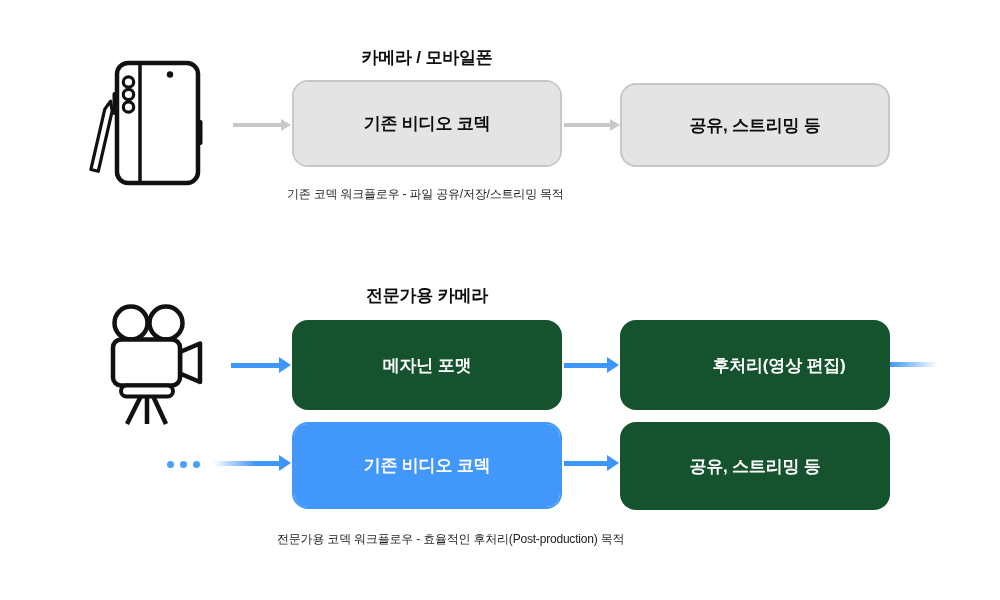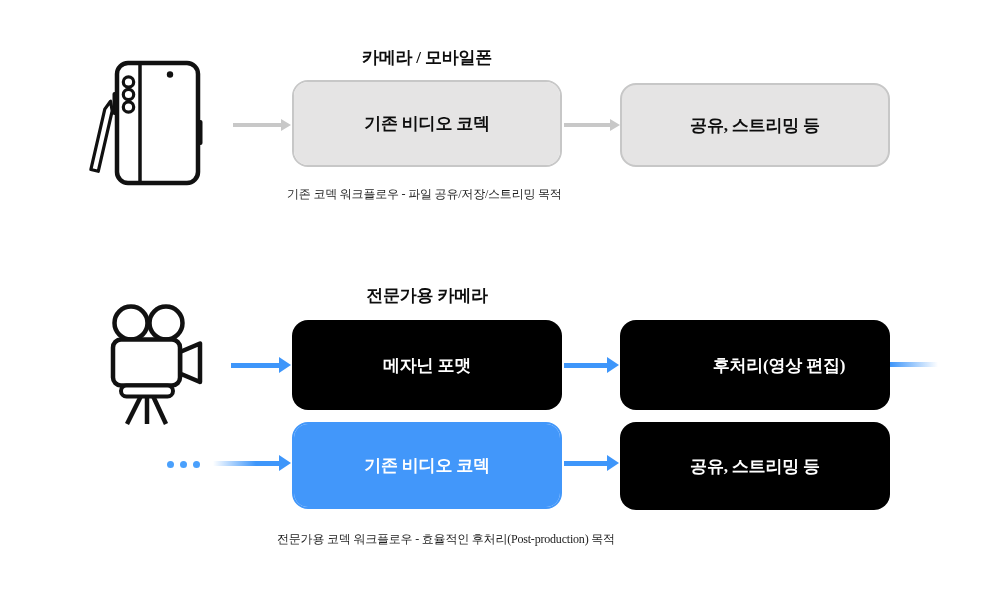--- a/index.html
+++ b/index.html
@@ -1,34 +1,34 @@
 <!DOCTYPE html>
 <html><head>
 <meta charset="utf-8">
 <style>
   html,body {margin:0; padding:0; background:#fff;}
   .canvas {
     position:relative; width:1000px; height:600px; background:#ffffff;
-    font-family:Liberation Serif, serif; color:#111; overflow:hidden;
+    font-family:Liberation Sans, sans-serif; color:#111; overflow:hidden;
   }
   .flow-title {position:absolute; width:270px; text-align:center; font-weight:700; font-size:17px; color:#0d0d0d; letter-spacing:-0.2px;}
   #title-top {left:292px; top:46px;}
   #title-bottom {left:292px; top:284px;}
 
   .caption {position:absolute; font-size:12px; font-weight:400; color:#1d1d1d; letter-spacing:-0.2px;}
   #caption-top {left:287px; top:186px;}
   #caption-bottom {left:277px; top:531px;text-align:right;}
 
   .box {
     position:absolute; border-radius:16px; box-sizing:border-box;
     display:flex; align-items:center; justify-content:center;
     font-weight:700; font-size:17px; letter-spacing:-0.2px; text-align:center;
   }
   .box.gray {background:#e5e4e4; border:2px solid #c7c7c7; color:#0d0d0d;}
-  .box.blue {background:#000000; color:#ffffff;}
+  .box.blue {background:#14532d; color:#ffffff;}
   .box.split {flex-direction:row; align-items:stretch; justify-content:flex-start; padding:0; overflow:hidden;}
   .split .half {flex:1; display:flex; align-items:center; justify-content:center;}
 
   #box-top-codec {left:292px; top:80px; width:270px; height:87px; background:#ffffff; border:2px solid #c7c7c7; color:#0d0d0d;}
   #box-top-codec .half.h-top {background:#e5e4e4;}
   #box-top-output {left:620px; top:83px; width:270px; height:84px;}
 
   #box-mezzanine {left:292px; top:320px; width:270px; height:90px;}
   #box-postprocess {left:620px; top:320px; width:270px; height:90px;padding-left:48px;}
 

